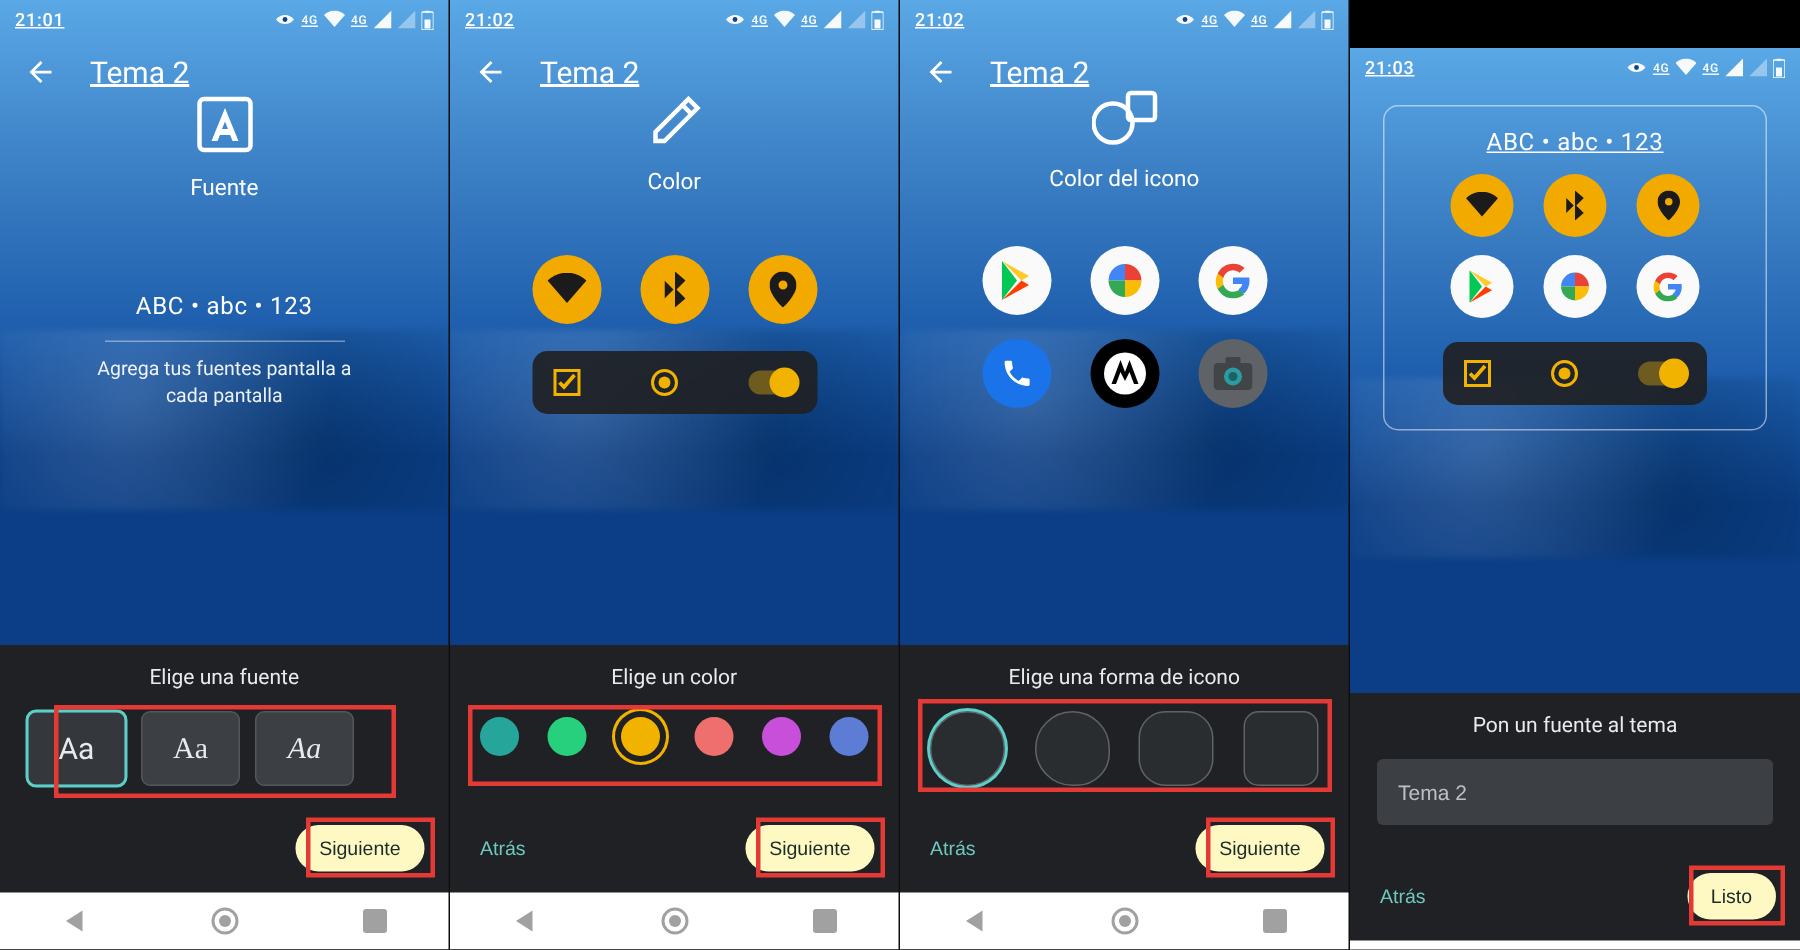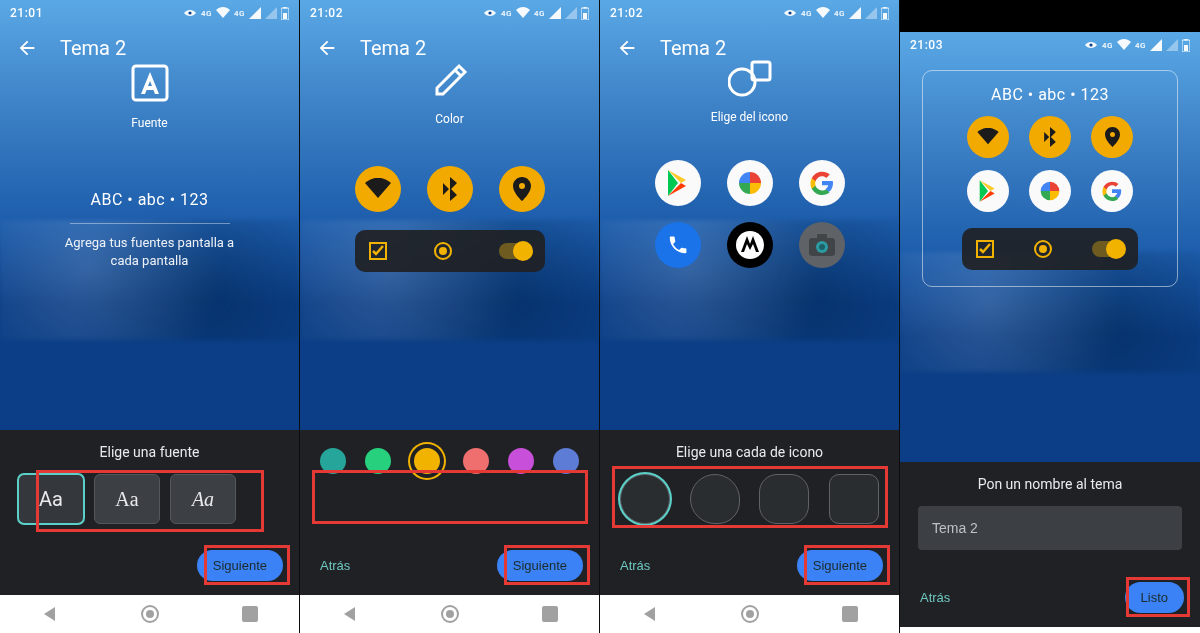--- a/index.html
+++ b/index.html
@@ -2,45 +2,45 @@
 <html><head>
 <meta charset="utf-8">
 <style>
   * { box-sizing: border-box; margin:0; padding:0; }
   body { font-family: Roboto, "Segoe UI", Arial, sans-serif; background:#000; width:1200px; height:633px; overflow:hidden; }
   .row { display:flex; width:1200px; height:633px; }
   .phone { width:300px; height:633px; position:relative; background:#000; border-right:1px solid rgba(255,255,255,.05);}
   .phone:last-child{border-right:none;margin-top:32px;}
   .wall { position:absolute; inset:0; background:linear-gradient(180deg,#5aa8e6 0%, #3b7fc4 18%, #1d5dac 35%, #0b3e86 48%, #0b3e86 68%, #202124 68%, #202124 100%); }
   .wall::before{ content:""; position:absolute; top:220px; left:0; right:0; height:120px; background:radial-gradient(circle at 30% 40%, rgba(255,255,255,.15), transparent 60%), radial-gradient(circle at 70% 60%, rgba(0,30,60,.35), transparent 60%); filter:blur(2px);}
-  .content{ position:absolute; inset:0; color:#fff; }
+  .content{ position:absolute; inset:0; color:#fff;text-decoration:underline; }
   .status{ display:flex; align-items:center; justify-content:space-between; height:26px; padding:0 10px; font-size:12px; font-weight:500; letter-spacing:.5px;}
   .sicons{ display:flex; align-items:center; gap:4px;justify-content:space-between; }
   .sicons svg, .sicons span.t { opacity:.95; }
   .ghost{ opacity:.4; }
   .title{ display:flex; align-items:center; gap:22px; padding:10px 16px 0; }
   .title svg{ flex:0 0 auto; }
   .title h1{ font-size:20px; font-weight:400; }
   .panel{ position:absolute; left:0; right:0; bottom:38px; top:68%; background:#202124; padding:14px 18px 14px; display:flex; flex-direction:column; }
   .panel h2{ font-size:14px; font-weight:400; text-align:center; color:#e8eaed; margin-bottom:14px;}
   .optrow{ display:flex; justify-content:flex-start; gap:10px; }
   .fontcard{ width:66px; height:50px; border-radius:6px; background:#3c3f43; display:flex; align-items:center; justify-content:center; font-size:20px; color:#e8eaed; border:1px solid #53575c;}
   .fontcard.sel{ outline:2px solid #5ad0c8; outline-offset:-1px; background:#34383c;}
   .swatch{ width:26px; height:26px; border-radius:50%; }
   .swatch.sel{ width:34px; height:34px; box-shadow:inset 0 0 0 4px #202124, 0 0 0 2px #f2b200;}
   .shape{ width:50px; height:50px; border:1px solid #5f6368; background:#2a2d30; }
   .shape.sel{ box-shadow:0 0 0 2px #5ad0c8;}
   .footer{ position:absolute; left:0; right:0; bottom:38px; display:flex; align-items:center; justify-content:space-between; padding:14px 16px 14px; }
-  .btn{ background:#3b82f6; color:#1b2b2a; border:none; border-radius:20px; padding:8px 16px; font-size:13px; font-weight:500;}
+  .btn{ background:#fef9c3; color:#1b2b2a; border:none; border-radius:20px; padding:8px 16px; font-size:13px; font-weight:500;}
   .link{ color:#6ec7bf; font-size:13px; background:none; border:none; padding:8px 4px;}
   .nav{ position:absolute; left:0; right:0; bottom:0; height:38px; background:#ffffff; display:flex; align-items:center; justify-content:space-around;}
   .nav svg{ opacity:.55; }
   .hl{ position:absolute; border:3px solid #e53935; pointer-events:none; }
   .hero{ position:absolute; left:0; right:0; top:60px; text-align:center; }
-  .hero .lbl{ font-size:12px; margin-top:6px; }
+  .hero .lbl{ font-size:15px; margin-top:6px; }
   .samp{ font-size:16px; letter-spacing:.5px; }
   .desc{ font-size:13px; opacity:.92; margin-top:10px; line-height:1.35;}
   .dock{ width:190px; margin:18px auto 0; background:rgba(32,33,36,.92); border-radius:10px; padding:12px 14px; display:flex; align-items:center; justify-content:space-between;}
   .iconrow{ display:flex; justify-content:center; gap:26px; margin-top:22px;}
   .circ{ width:46px; height:46px; border-radius:50%; display:flex; align-items:center; justify-content:center; }
   .circ.ylw{ background:#f2a900; color:#1b1b1b;}
   .circ.wht{ background:#fafafa; }
   .circ.blu{ background:#1a73e8; }
   .circ.gry{ background:#5f6368; }
   .prev{ margin:12px 22px; border:1px solid rgba(255,255,255,.5); border-radius:10px; padding:14px 8px 16px; }
@@ -237,20 +237,21 @@
               <svg width="12" height="12" viewBox="0 0 12 12">
                 <path fill="none" stroke="#f2b200" stroke-width="2.5" d="M1 6l3 3 7-8"></path>
               </svg>
             </span>
         <span class="radio"></span>
         <span class="toggle"></span>
       </div>
     </div>
 
     <div class="panel">
+      <h2>Elige un color</h2>
       <div class="colors">
         <div class="swatch" style="background:#26a69a"></div>
         <div class="swatch" style="background:#26d07c"></div>
         <div class="swatch sel" style="background:#f2b200"></div>
         <div class="swatch" style="background:#ef6e6e"></div>
         <div class="swatch" style="background:#c84fd9"></div>
         <div class="swatch" style="background:#5c7cd6"></div>
       </div>
     </div>
     <div class="footer">
@@ -325,21 +326,21 @@
               <path fill="#fff" d="M20 11H7.8l5.6-5.6L12 4l-8 8 8 8 1.4-1.4L7.8 13H20z"></path>
             </svg>
           </span>
       <h1>Tema 2</h1>
     </div>
     <div class="hero">
       <span style="display:inline-block"><svg width="44" height="40" viewBox="0 0 44 40">
               <circle cx="14" cy="22" r="13" fill="none" stroke="#fff" stroke-width="3"></circle>
               <rect x="24" y="2" width="18" height="18" rx="2" fill="none" stroke="#fff" stroke-width="3"></rect>
             </svg></span>
-      <div class="lbl">Elige del icono</div>
+      <div class="lbl">Color del icono</div>
       <div class="iconrow" style="margin-top:36px">
         <div class="circ wht">
               <svg width="24" height="26" viewBox="0 0 24 26">
                 <path fill="#00c853" d="M2 0v26l10-13z"></path>
                 <path fill="#ffca28" d="M2 0l18 10-5 3z"></path>
                 <path fill="#ff3d00" d="M2 26l18-10-5-3z"></path>
                 <path fill="#2196f3" d="M12 13 2 0v26z" opacity=".0"></path>
               </svg>
             </div>
         <div class="circ wht">
@@ -376,21 +377,21 @@
                 <rect x="0" y="4" width="26" height="18" rx="3" fill="#424548"></rect>
                 <rect x="8" y="0" width="10" height="5" rx="1" fill="#424548"></rect>
                 <circle cx="13" cy="13" r="6" fill="#2c9ca3"></circle>
                 <circle cx="13" cy="13" r="3" fill="#1b6167"></circle>
               </svg>
             </div>
       </div>
     </div>
 
     <div class="panel">
-      <h2>Elige una cada de icono</h2>
+      <h2>Elige una forma de icono</h2>
       <div class="shapes">
         <div class="shape sel" style="border-radius:50%"></div>
         <div class="shape" style="border-radius:50% 50% 44% 50%"></div>
         <div class="shape" style="border-radius:18px"></div>
         <div class="shape" style="border-radius:10px"></div>
       </div>
     </div>
     <div class="footer">
       <button class="link">Atrás</button>
       <button class="btn">Siguiente</button>
@@ -507,21 +508,21 @@
               <svg width="12" height="12" viewBox="0 0 12 12">
                 <path fill="none" stroke="#f2b200" stroke-width="2.5" d="M1 6l3 3 7-8"></path>
               </svg>
             </span>
         <span class="radio"></span>
         <span class="toggle"></span>
       </div>
     </div>
 
     <div class="panel">
-      <h2>Pon un nombre al tema</h2>
+      <h2>Pon un fuente al tema</h2>
       <input class="namein" value="Tema 2" style="">
     </div>
     <div class="footer">
       <button class="link">Atrás</button>
       <button class="btn">Listo</button>
     </div>
     <div class="hl" style="left:226px;top:545px;width:64px;height:40px"></div>
 
     <div class="nav">
       <span>

